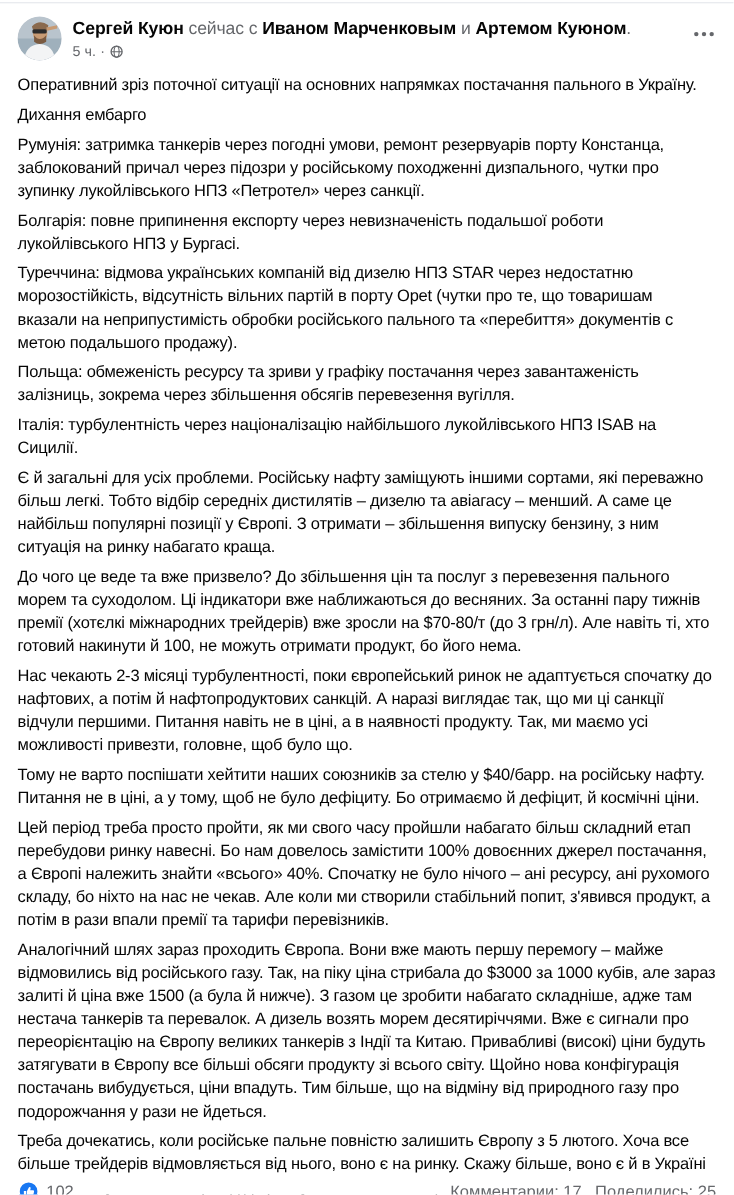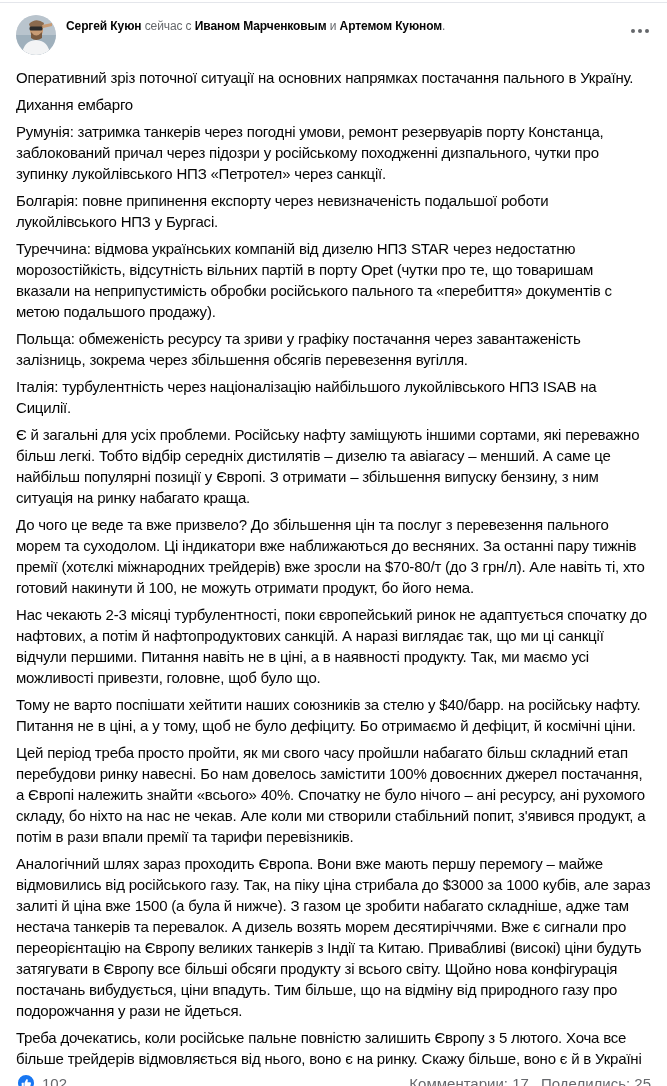--- a/index.html
+++ b/index.html
@@ -13,21 +13,21 @@
   .post-card { padding: 0 16px; position: relative; }
 
   
   .post-header { display: flex; align-items: flex-start; padding-top: 12px; position: relative; }
   .avatar {
     width: 40px; height: 40px; border-radius: 50%; overflow: hidden;
     flex: 0 0 40px; cursor: pointer; background: #cfd5dc;
   }
   .avatar svg { display: block; }
   .header-info { margin-left: 10px; padding-top: 2px; }
-  .name-line { font-size: 12px; line-height: 19px; letter-spacing: -0.1px; }
+  .name-line { font-size: 16px; line-height: 19px; letter-spacing: -0.1px; }
   .name-line .bold { font-weight: 700; cursor: pointer; }
   .name-line .muted { color: #65676b; font-weight: 400; }
   .meta-line {
     display: flex; align-items: center; gap: 4px;
     color: #65676b; font-size: 13px; margin-top: 3px;
   }
   .meta-line .timestamp { cursor: pointer; }
   .globe { display: inline-flex; }
   .menu-button {
     position: absolute; right: 0; top: 18px;
@@ -88,20 +88,31 @@
     </div>
 
     <div class="header-info">
       <div class="name-line">
         <span class="bold">Сергей Куюн</span>
         <span class="muted">сейчас с</span>
         <span class="bold">Иваном Марченковым</span>
         <span class="muted">и</span><span> </span>
         <span class="bold">Артемом Куюном</span><span class="muted">.</span>
       </div>
+      <div class="meta-line">
+        <span class="timestamp">5 ч.</span>
+        <span>·</span>
+        <span class="globe">
+          <svg width="12" height="12" viewBox="0 0 12 12">
+            <circle cx="6" cy="6" r="5" fill="none" stroke="#65676b" stroke-width="1.2"></circle>
+            <ellipse cx="6" cy="6" rx="2.3" ry="5" fill="none" stroke="#65676b" stroke-width="1"></ellipse>
+            <line x1="1" y1="6" x2="11" y2="6" stroke="#65676b" stroke-width="1"></line>
+          </svg>
+        </span>
+      </div>
     </div>
 
     <button class="menu-button" aria-label="menu">
       <span class="dot"></span>
       <span class="dot"></span>
       <span class="dot"></span>
     </button>
   </div>
 
   <div class="post-body">

